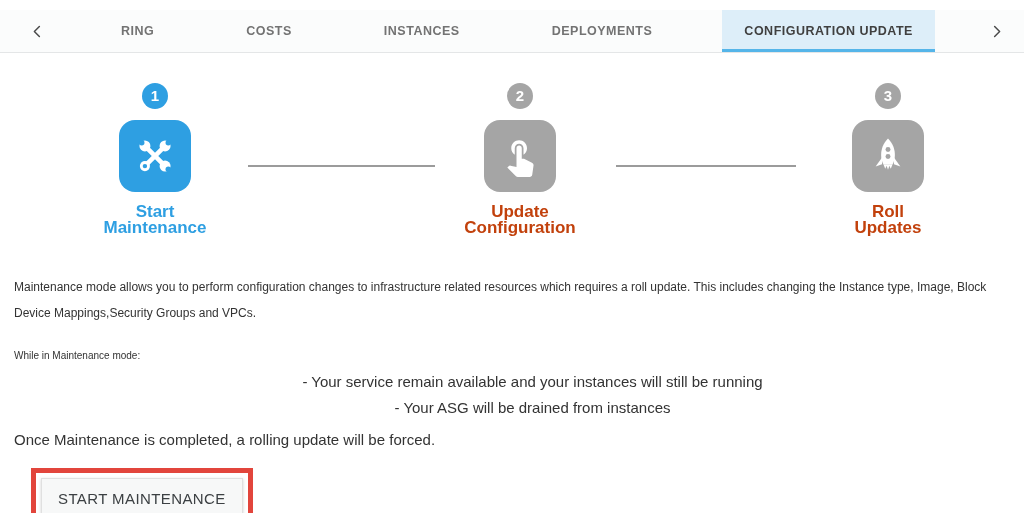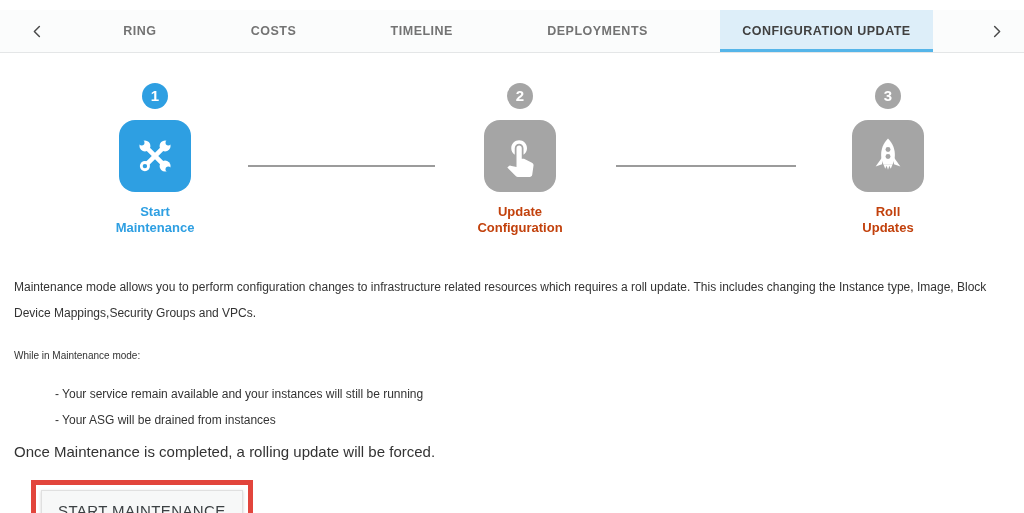--- a/index.html
+++ b/index.html
@@ -28,33 +28,33 @@
   .step--2{left:450px;}
   .step--3{left:818px;}
   .badge{
     width:26px;height:26px;border-radius:50%;margin:0 auto;color:#fff;
     font-weight:700;font-size:15px;line-height:26px;text-align:center;
   }
   .tile{
     width:72px;height:72px;border-radius:16px;margin:11px auto 0;
     display:flex;align-items:center;justify-content:center;
   }
-  .steplabel{margin-top:12px;font-size:13px;font-weight:700;line-height:16px;}
+  .steplabel{margin-top:12px;font-size:17px;font-weight:700;line-height:16px;}
   .step--active .badge,.step--active .tile{background:#2e9fe2;}
   .step--active .steplabel{color:#2e9fe2;}
   .step--pending .badge,.step--pending .tile{background:#a5a5a5;}
   .step--pending .steplabel{color:#c2410c;}
   .connector{position:absolute;top:92px;height:2px;background:#9b9b9b;}
   .connector--1{left:248px;width:187px;}
   .connector--2{left:616px;width:180px;}
   
   .content{padding:0 14px;color:#333333;}
   .para{margin:6px 0 0;font-size:12px;line-height:26px;max-width:1002px;}
   .subhead{margin-top:17px;font-size:10px;line-height:26px;}
-  .bullets{margin:12px 0 0 41px;font-size:12px;line-height:26px;}
+  .bullets{margin:0 0 0 41px;font-size:15px;line-height:26px;text-align:center;}
   .para2{margin-top:6px;font-size:15px;line-height:26px;}
   
   .btn-annotation{
     display:inline-block;margin:15px 0 0 17px;border:5px solid #e2453c;padding:5px;background:#fff;
   }
   .btn{
     display:block;background:#f7f8f8;border:1px solid #e0e0e0;
     box-shadow:0 1px 3px rgba(0,0,0,.18);padding:11px 16px;
     font-size:15px;color:#3c4043;letter-spacing:.4px;cursor:pointer;
     font-family:"Liberation Sans", sans-serif;
@@ -65,21 +65,21 @@
 
 <div class="tabbar-wrap">
   <div class="tabbar">
     <span class="chev">
       <svg width="15" height="15" viewBox="0 0 24 24">
           <path d="M15 4l-8 8 8 8" fill="none" stroke="#4a4a4a" stroke-width="2.4" stroke-linecap="round" stroke-linejoin="round"></path>
         </svg>
     </span>
     <span class="tab">RING</span>
     <span class="tab">COSTS</span>
-    <span class="tab">TIMELINE</span>
+    <span class="tab">INSTANCES</span>
     <span class="tab">DEPLOYMENTS</span>
     <span class="tab tab--active">CONFIGURATION UPDATE</span>
     <span class="chev">
       <svg width="15" height="15" viewBox="0 0 24 24">
           <path d="M9 4l8 8-8 8" fill="none" stroke="#4a4a4a" stroke-width="2.4" stroke-linecap="round" stroke-linejoin="round"></path>
         </svg>
     </span>
   </div>
 </div>
 

